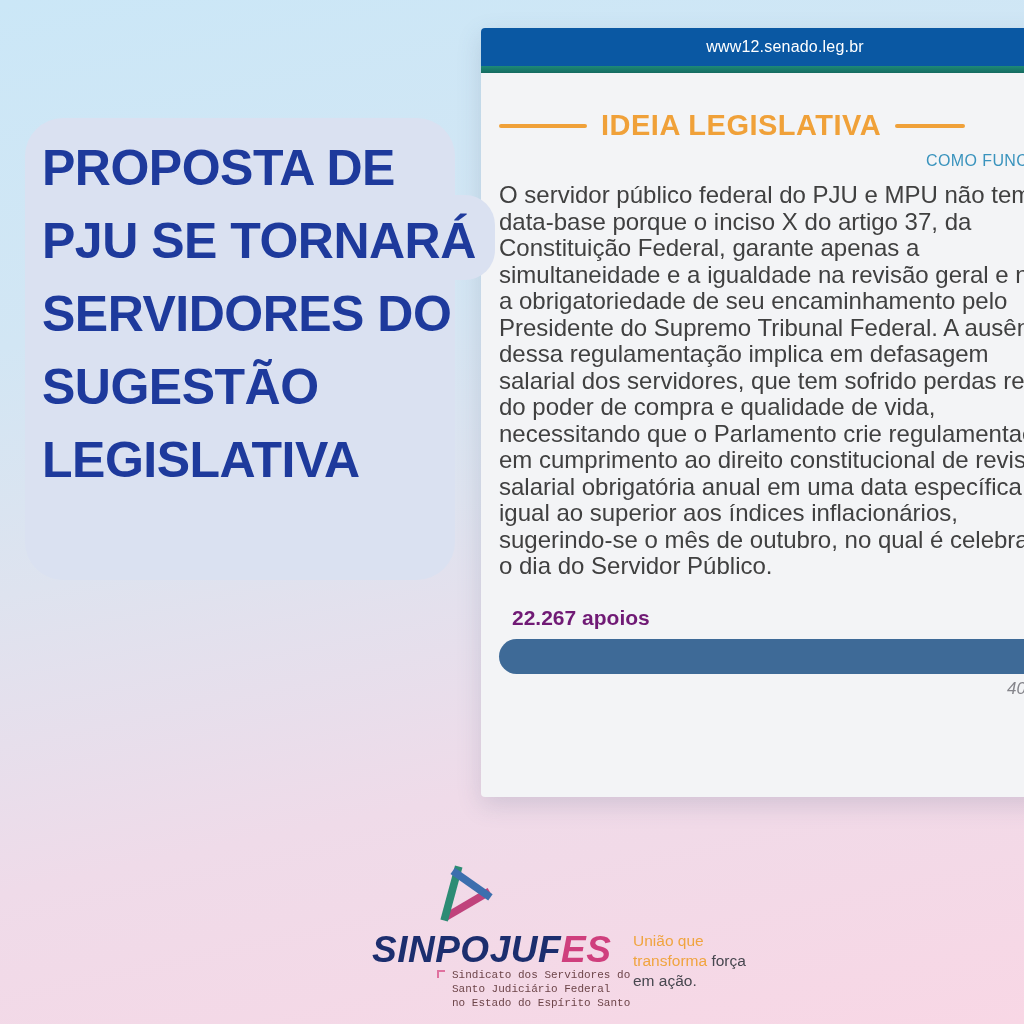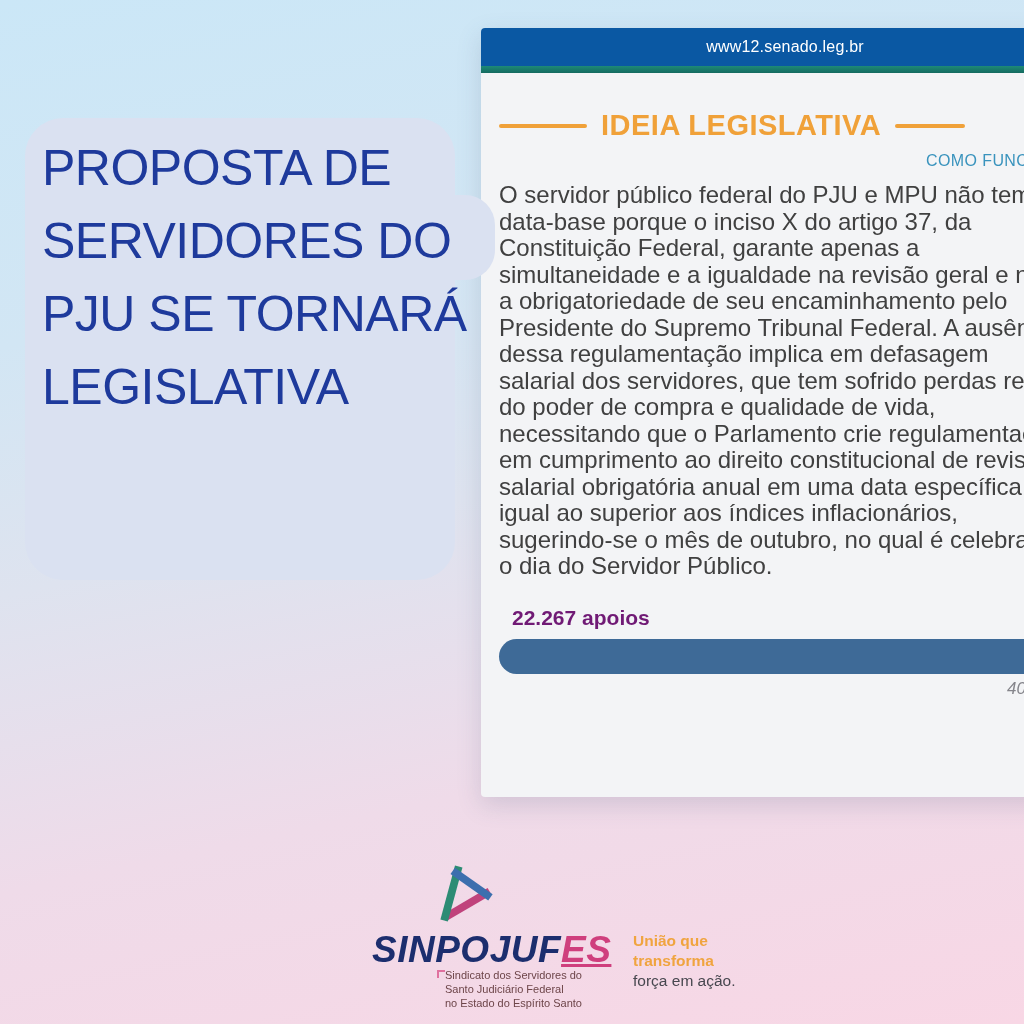--- a/index.html
+++ b/index.html
@@ -15,21 +15,21 @@
   .panel-main {
     position:absolute; left:25px; top:118px; width:430px; height:462px;
     background:#dae1f1; border-radius:38px; z-index:1;
   }
   .panel-bump {
     position:absolute; left:370px; top:195px; width:125px; height:85px;
     background:#dae1f1; border-radius:0 30px 30px 0; z-index:3;
   }
   .headline {
     position:absolute; left:42px; top:132px; width:440px; z-index:4;
-    color:#1e3a9c; font-weight:400; font-size:50px; line-height:73px;
+    color:#1e3a9c; font-weight:700; font-size:50px; line-height:73px;
     letter-spacing:-0.5px; font-family:"Liberation Sans", sans-serif;
   }
 
   
   .card {
     position:absolute; left:481px; top:28px; width:608px; height:769px;
     background:#f3f4f6; border-radius:4px; z-index:2;
     box-shadow:0 8px 24px rgba(70,90,120,0.18);
     overflow:hidden;
   }
@@ -79,47 +79,48 @@
     background:#6f6f6f; border-radius:3px; z-index:5;
   }
 
   
   .logo-icon { position:absolute; left:433px; top:863px; width:60px; height:62px; z-index:4; }
   .wordmark {
     position:absolute; left:372px; top:929px; width:196px; text-align:center; z-index:4;
     font-size:37px; font-weight:800; font-style:italic; letter-spacing:0.5px;
     color:#1c2e6e; white-space:nowrap;
   }
-  .wordmark .suffix { color:#cf3f7d;text-decoration:underline; }
+  .wordmark .suffix { color:#cf3f7d; }
   .small-print {
     position:absolute; left:437px; top:968px; z-index:4;
-    display:flex; gap:0;
-    font-family:Liberation Sans, sans-serif;
+    display:flex; gap:7px;
+    font-family:Liberation Mono, monospace;
     font-size:11px; line-height:14px; color:#6d4549;
   }
   .corner-mark {
     width:8px; height:8px; margin-top:2px;
     border-left:2.5px solid #e0719f; border-top:2.5px solid #e0719f;
   }
   .tagline {
     position:absolute; left:633px; top:931px; width:118px; z-index:4;
     font-size:15.5px; line-height:20px;
   }
-  .tagline .hl { color:#f0a43f; font-weight:700;text-align:center; }
+  .tagline .hl { color:#f0a43f; font-weight:400;text-align:center; }
   .tagline .rest { color:#47474f; font-weight:400;text-align:right; }
 </style>
 </head>
 <body>
 
 <div class="panel-main"></div>
 <div class="panel-bump"></div>
 <div class="headline">
   <div>PROPOSTA DE</div>
+  <div>PJU SE TORNARÁ</div>
   <div>SERVIDORES DO</div>
-  <div>PJU SE TORNARÁ</div>
+  <div>SUGESTÃO</div>
   <div>LEGISLATIVA</div>
 </div>
 
 <div class="card">
   <div class="urlbar">
     <span>www12.senado.leg.br</span>
   </div>
   <div class="teal-strip"></div>
 
   <div class="card-content">

